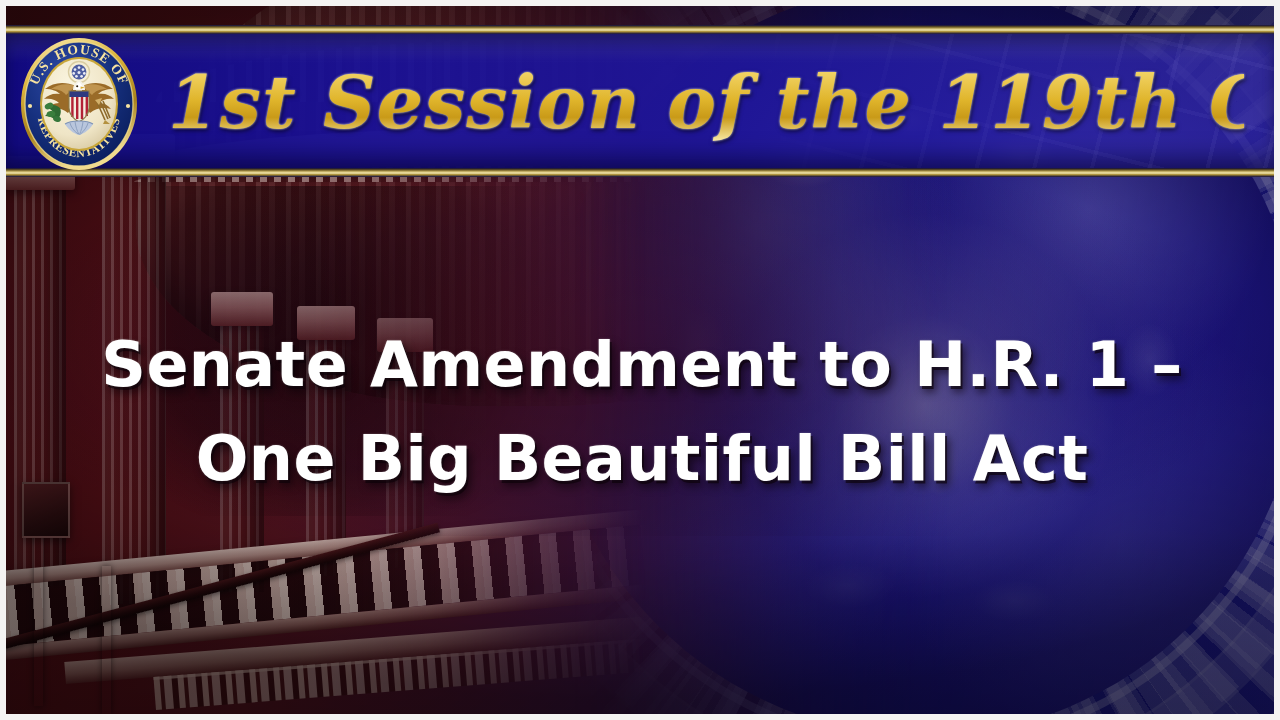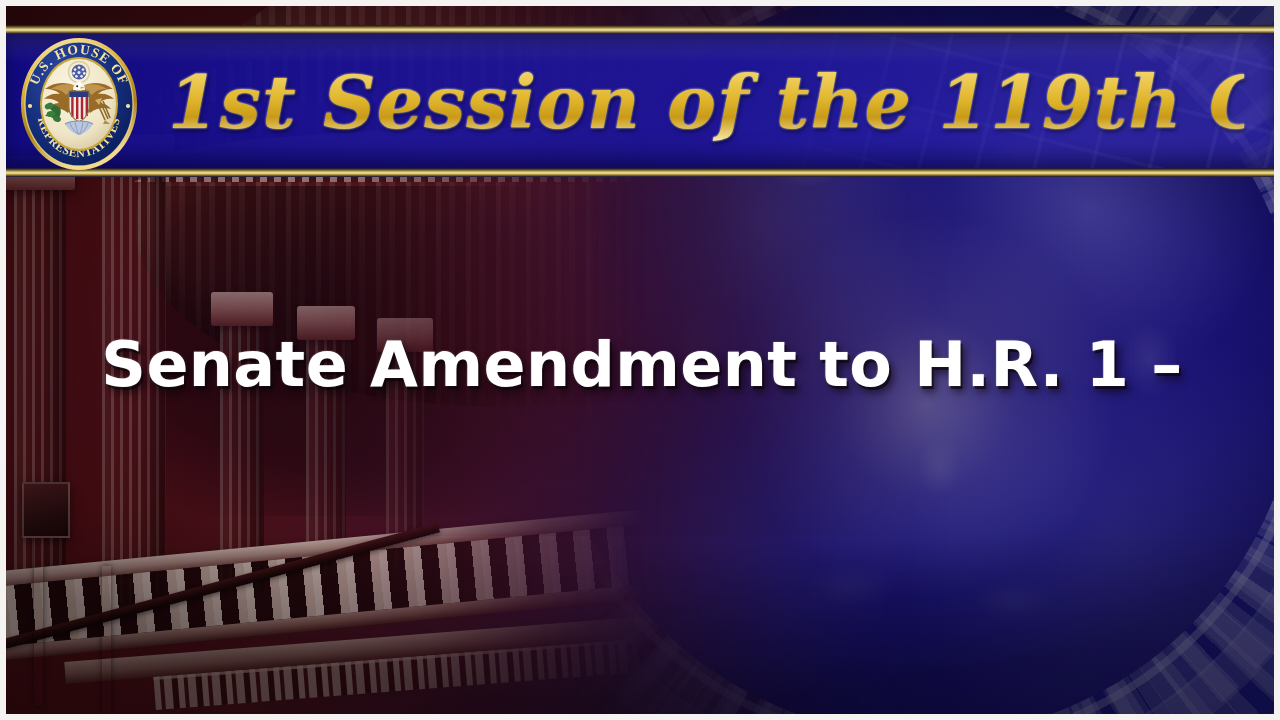--- a/index.html
+++ b/index.html
@@ -522,16 +522,17 @@
         <path d="M62,93.5 C62.6,98 64,103 66,106.6"></path>
         <path d="M70,93.6 C69.6,98 68,103 66.6,106.6"></path>
         <path d="M75,95 C74,99 71,103 67.4,106.2"></path>
       </g>
       <path d="M52,96 C58,92 74,92 80,96" fill="none" stroke="#7e93b6" stroke-width="1.1"></path>
     </svg>
   </div>
 
   <div id="main-title">
     <span class="tline">Senate Amendment to H.R. 1 –</span>
+    <span class="tline">One Big Beautiful Bill Act</span>
   </div>
 
   <div id="slate-frame"></div>
 </div>
 
 </body></html>

